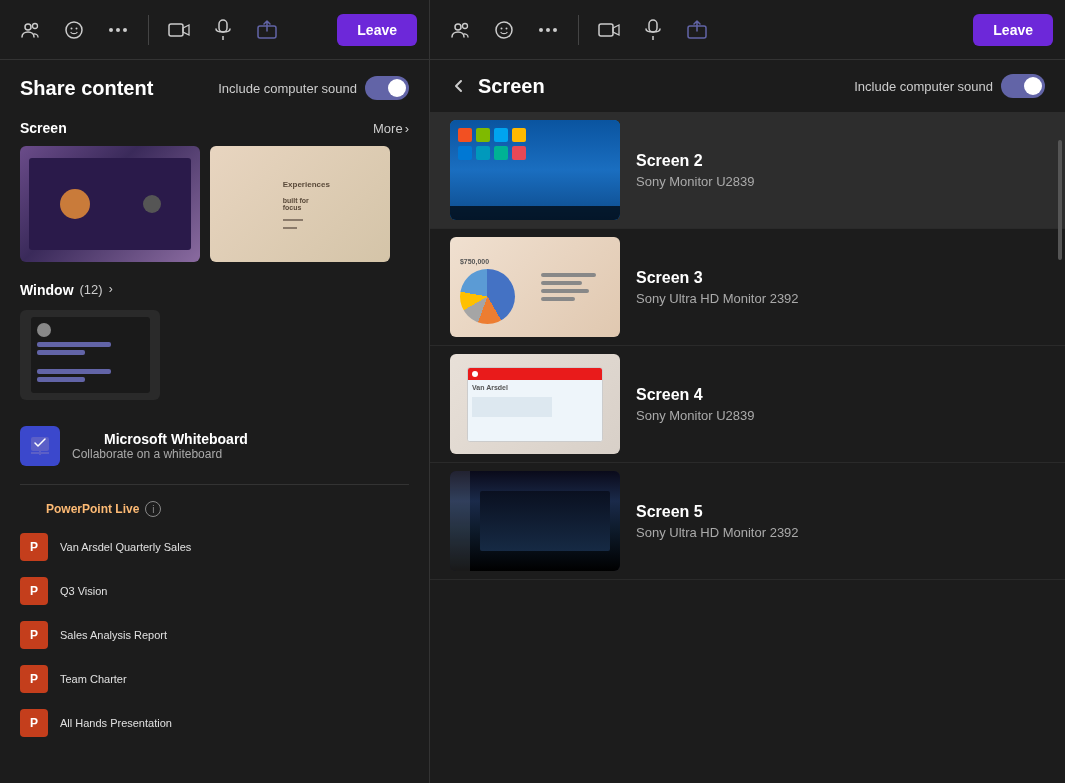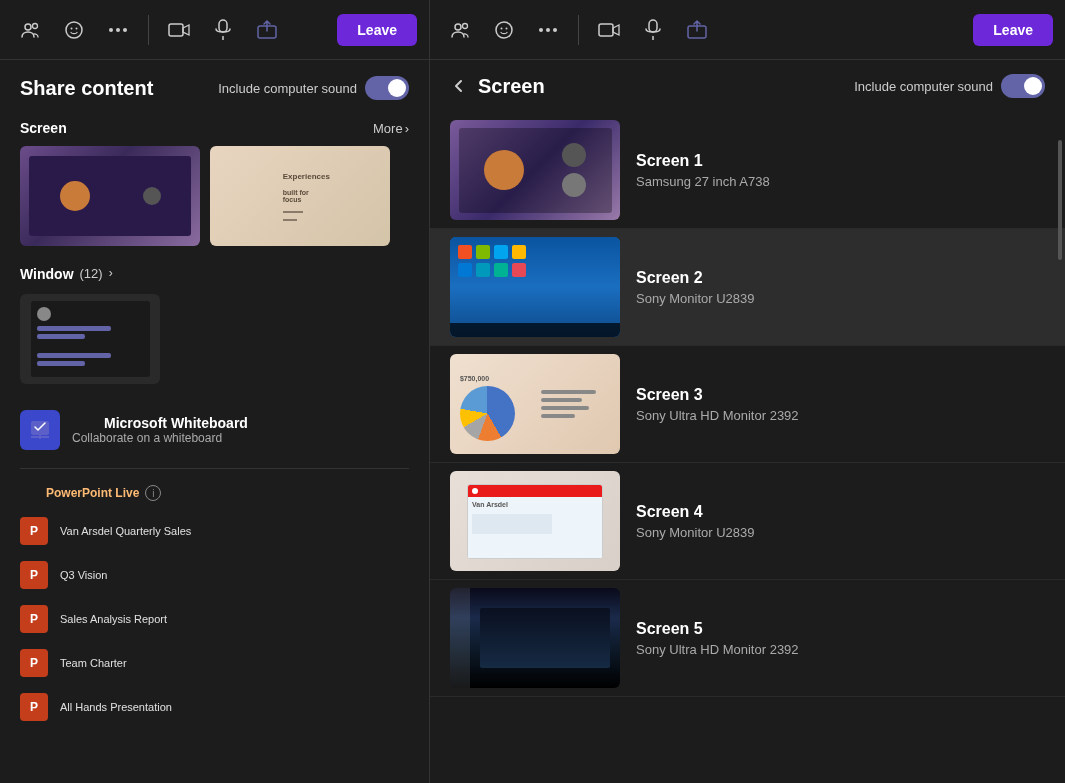--- a/index.html
+++ b/index.html
@@ -151,21 +151,21 @@
 
     .screen-thumbnails {
       display: flex;
       gap: 10px;
       padding: 0 20px 16px;
       flex-shrink: 0;
     }
 
     .thumb-box {
       width: 180px;
-      height: 100px;
+      height: 116px;
       border-radius: 6px;
       overflow: hidden;
       background: #2d2d2d;
       position: relative;
       cursor: pointer;
       flex-shrink: 0;
     }
 
     .thumb-screen1 {
       background: linear-gradient(135deg, #6b4c8a 0%, #3a2a5a 40%, #8a6ba0 100%);
@@ -858,35 +858,20 @@
     </div>
     <span class="screen-panel-title">Screen</span>
     <div class="screen-panel-sound">
       <span>Include computer sound</span>
       <div class="toggle"></div>
     </div>
   </div>
 
   <div class="screen-list">
 
-    <div class="screen-item">
-      <div class="screen-thumb screen-thumb-1">
-        <div class="screen-thumb-1-inner">
-          <div class="st1-avatar"></div>
-          <div class="st1-side">
-            <div class="st1-mini"></div>
-            <div class="st1-mini" style="background:#777;"></div>
-          </div>
-        </div>
-      </div>
-      <div class="screen-info">
-        <div class="screen-name">Screen 1</div>
-        <div class="screen-desc">Samsung 27 inch A738</div>
-      </div>
-    </div>
 
     <div class="screen-item selected">
       <div class="screen-thumb screen-thumb-2">
         <div class="win10-bg">
           <div class="win10-icons">
             <div class="win10-icon-tile" style="background:#f25022;"></div>
             <div class="win10-icon-tile" style="background:#7fba00;"></div>
             <div class="win10-icon-tile" style="background:#00a4ef;"></div>
             <div class="win10-icon-tile" style="background:#ffb900;"></div>
             <div class="win10-icon-tile" style="background:#0078d4;"></div>

